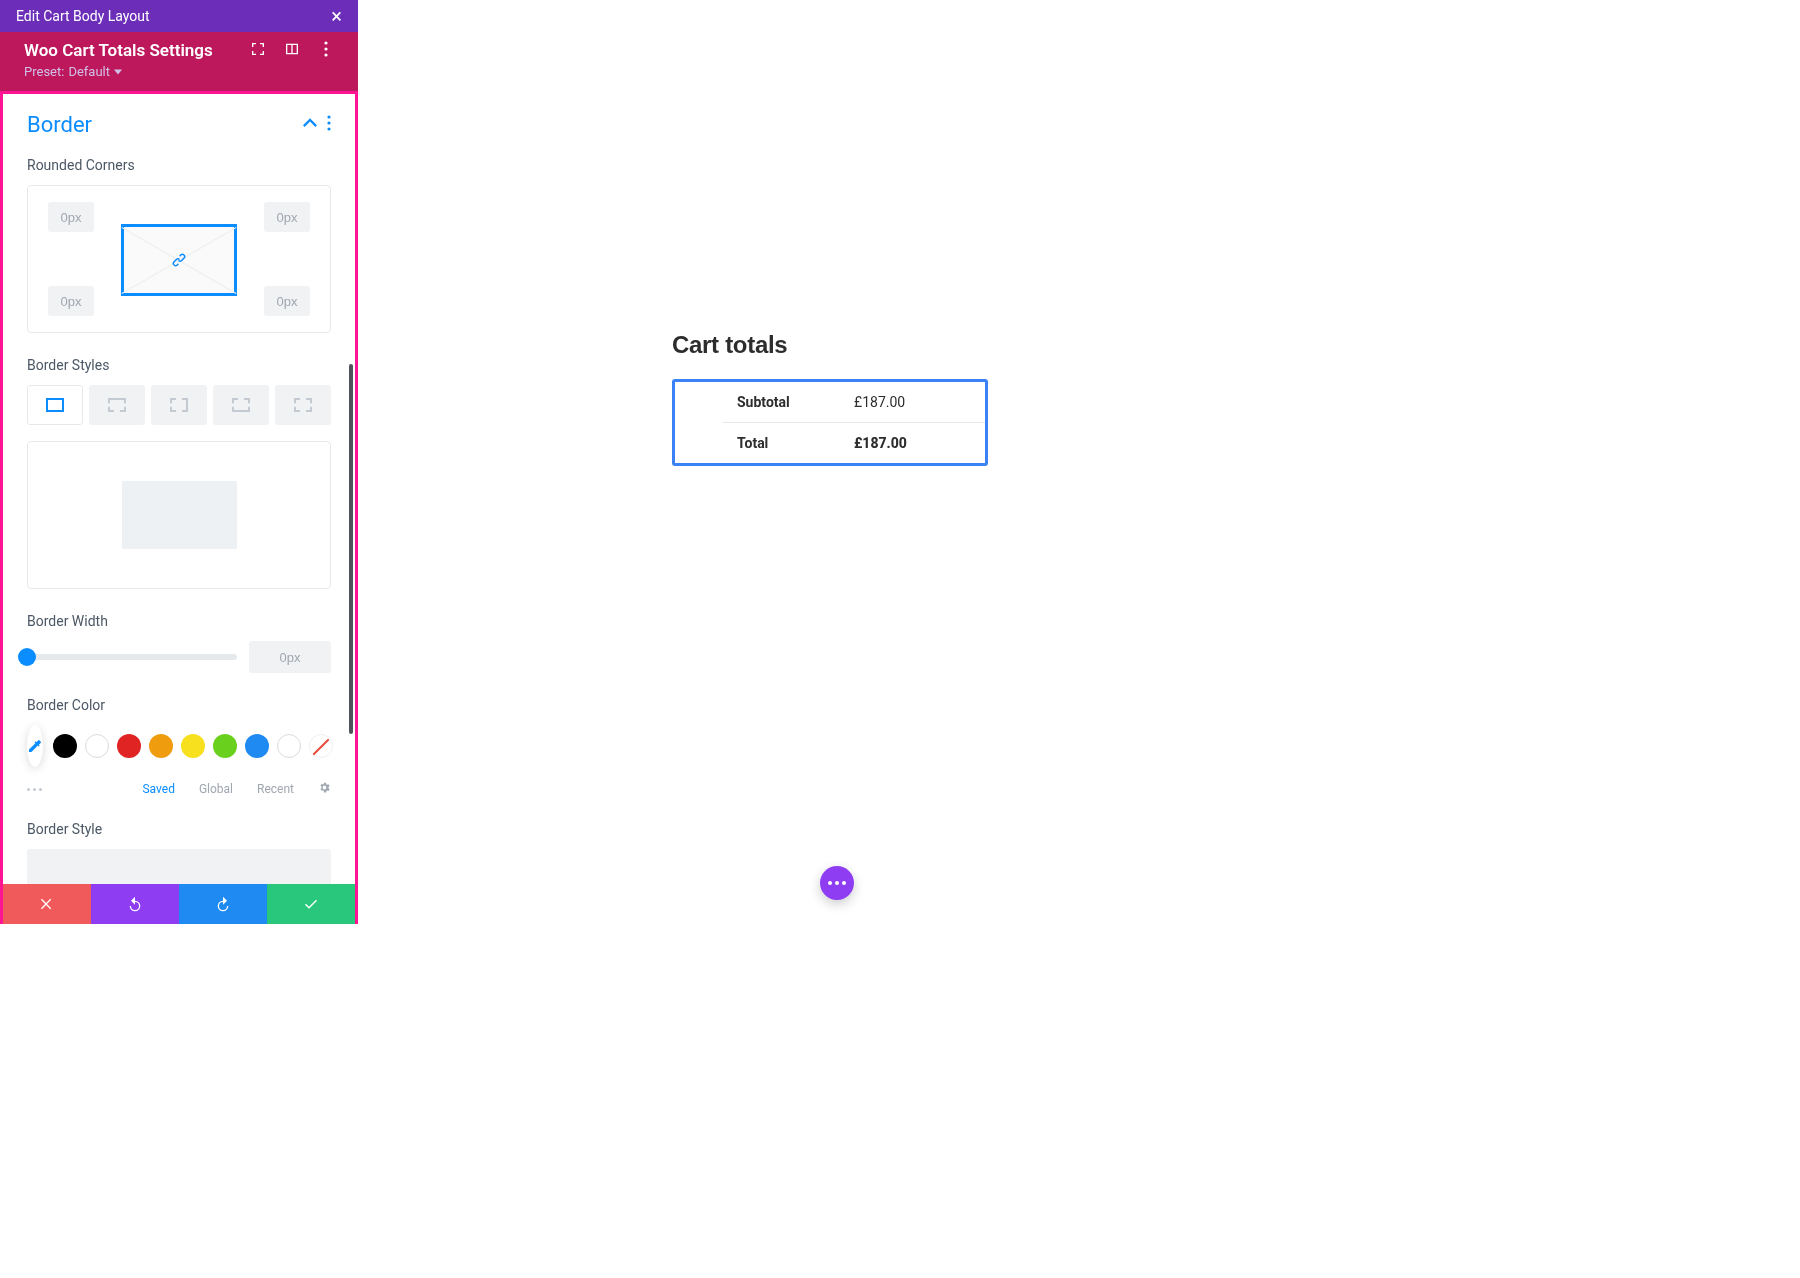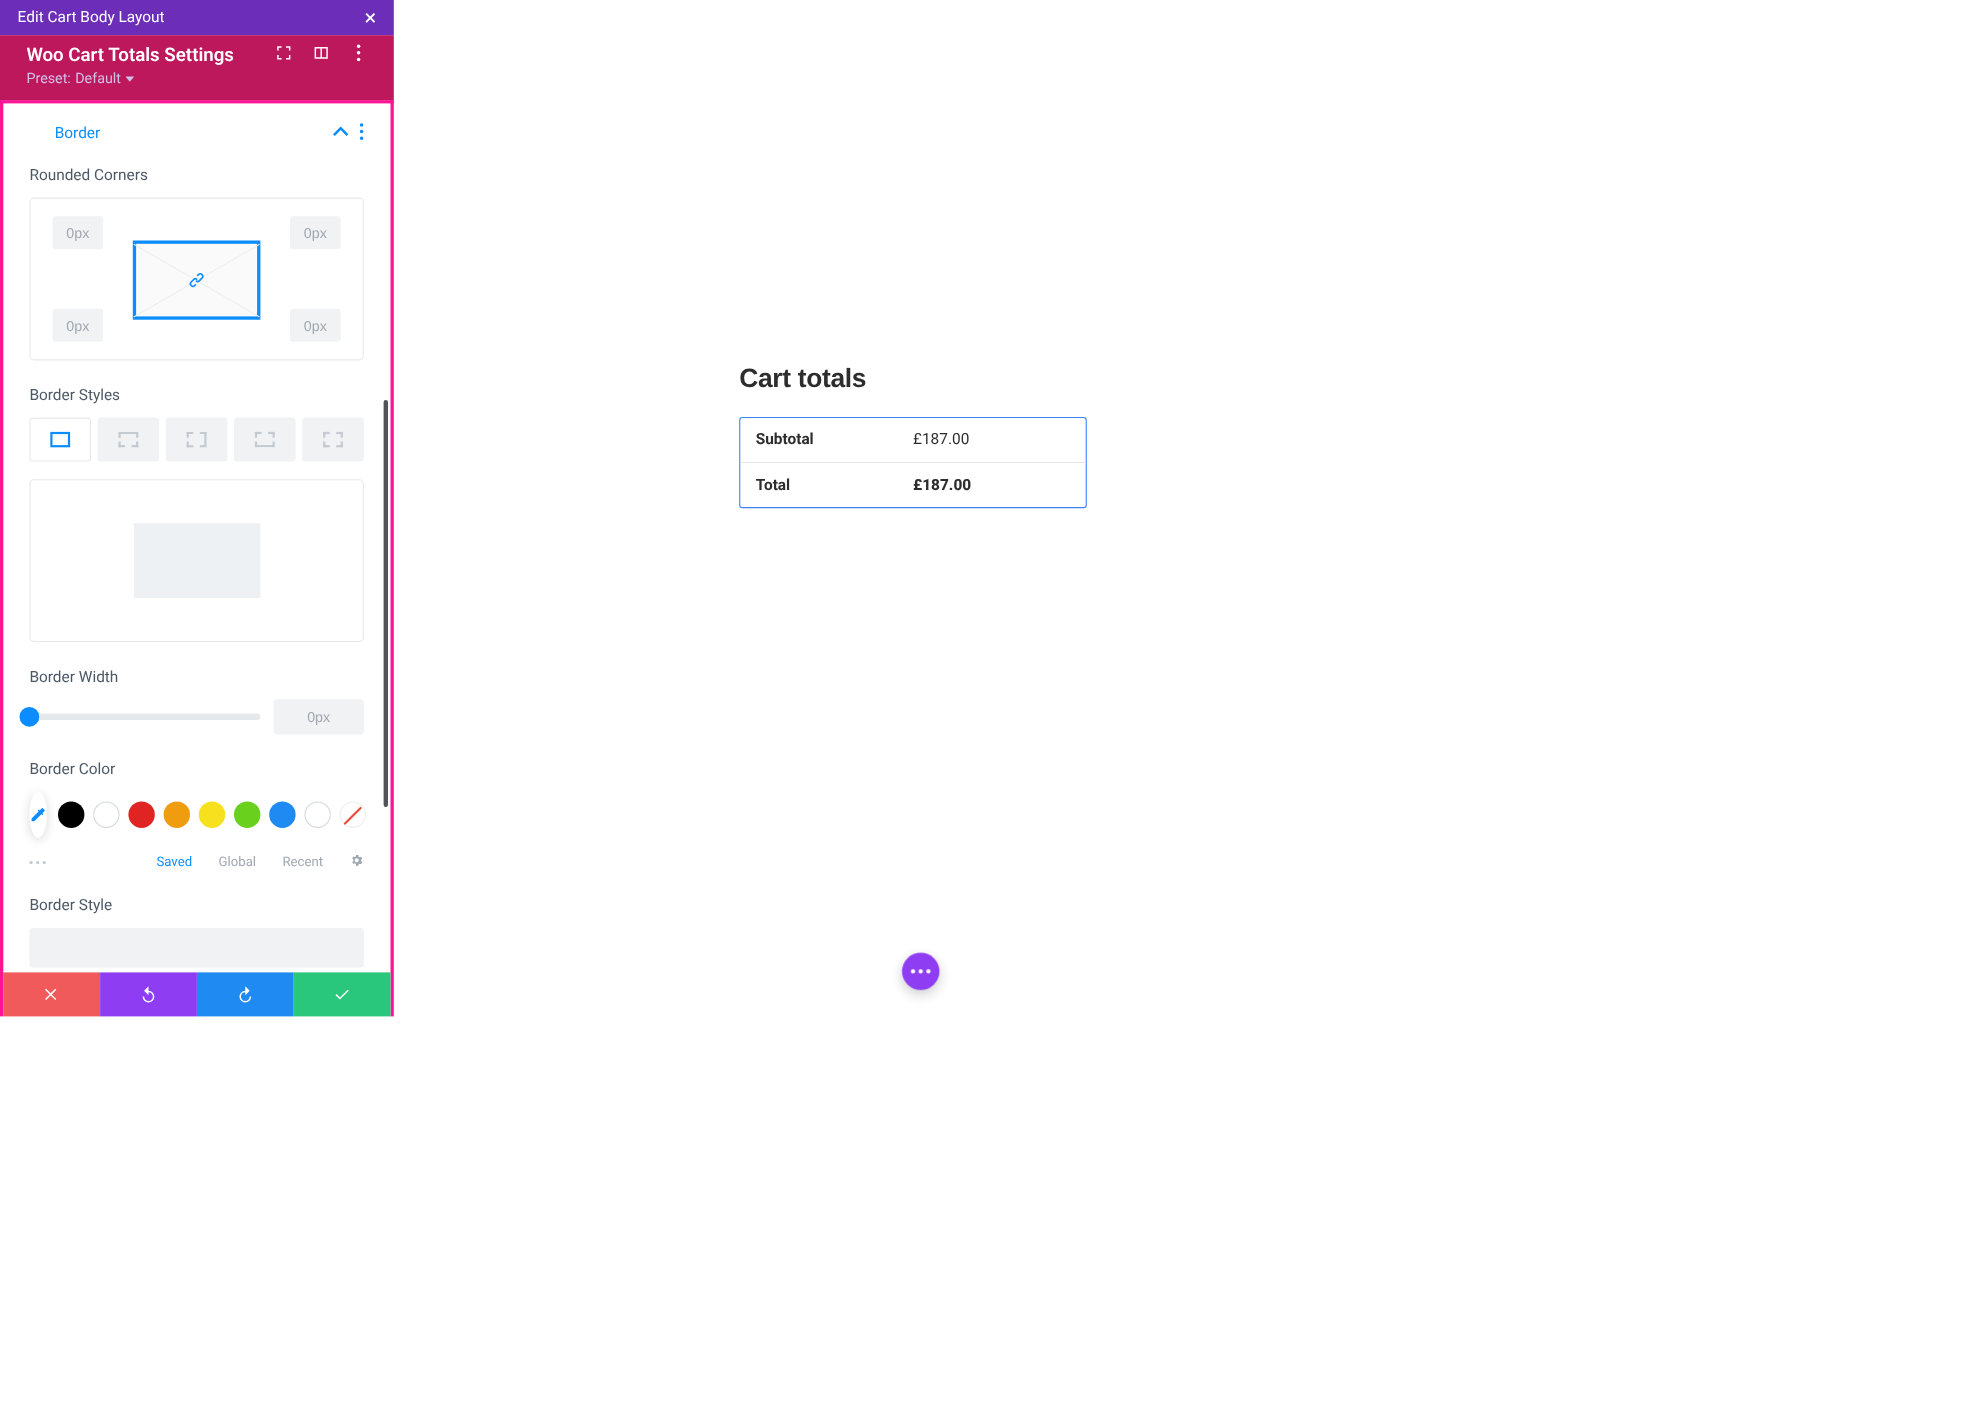--- a/index.html
+++ b/index.html
@@ -14,21 +14,21 @@
 .settings-icons svg { width: 16px; height: 16px; fill: #fff; }
 .preset-line { font-size: 13px; color: #d0c1e8; margin-top: 4px; display: flex; align-items: center; gap: 4px; }
 .preset-line svg { width: 8px; height: 8px; fill: #d0c1e8; }
 .tabs { background: #8e3df2; display: flex; }
 .tab { padding: 10px 24px; color: #fff; font-size: 14px; cursor: pointer; }
 .tab.active { background: #a054f5; }
 .body { display: flex; flex: 1; min-height: 0; }
 .sidebar { width: 358px; background: #fff; border: 3px solid #ff1493; border-top: 3px solid #ff1493; border-bottom: none; display: flex; flex-direction: column; position: relative; }
 .sidebar-scroll { flex: 1; overflow-y: auto; padding: 18px 24px 10px; position: relative; }
 .section-head { display: flex; align-items: center; justify-content: space-between; margin-bottom: 20px; }
-.section-title { color: #0c8dff; font-size: 14px; font-weight: 400; margin-left: 23px; }
+.section-title { color: #0c8dff; font-size: 22px; font-weight: 400; }
 .section-icons { display: flex; gap: 10px; align-items: center; }
 .chev { width: 14px; height: 14px; fill: #0c8dff; }
 .kebab { width: 4px; height: 16px; }
 .kebab circle { fill: #0c8dff; }
 .field-label { font-size: 14px; color: #4c5866; margin-bottom: 12px; font-weight: 400; }
 .corners-box { border: 1px solid #e6e9ec; border-radius: 4px; padding: 20px; position: relative; height: 148px; margin-bottom: 24px; }
 .corner-input { position: absolute; width: 46px; height: 30px; background: #f0f2f4; border: none; text-align: center; color: #a0a7b0; font-size: 13px; border-radius: 3px; }
 .corner-tl { top: 16px; left: 20px; }
 .corner-tr { top: 16px; right: 20px; }
 .corner-bl { bottom: 16px; left: 20px; }
@@ -69,21 +69,21 @@
 .bottombar { display: flex; height: 40px; margin-top: auto; }
 .bb { flex: 1; display: flex; align-items: center; justify-content: center; }
 .bb svg { width: 16px; height: 16px; fill: #fff; }
 .bb-red { background: #f05a5a; }
 .bb-purple { background: #8e3df2; }
 .bb-blue { background: #1f8af2; }
 .bb-green { background: #29c77c; }
 .preview { flex: 1; background: #fff; padding: 240px 40px; display: flex; justify-content: center; }
 .cart { width: 316px; }
 .cart-title { font-family: "Segoe UI", sans-serif; font-weight: 700; font-size: 24px; color: #2d2d2d; margin-bottom: 20px; letter-spacing: -0.3px; }
-.cart-table { border: 1px solid #3b82f6; border-radius: 3px; }
+.cart-table { border: 3px solid #3b82f6; border-radius: 3px; padding-left: 48px; }
 .cart-row { display: flex; padding: 12px 14px; font-size: 14px; }
 .cart-row + .cart-row { border-top: 1px solid #e6e6e6; }
 .cart-row .lbl { width: 50%; font-weight: 700; color: #2d2d2d; }
 .cart-row .val { color: #2d2d2d; }
 .cart-row.total .val { font-weight: 800; }
 .checkout { margin-top: 26px; background: #000; color: #fff; text-align: center; padding: 16px; font-weight: 700; letter-spacing: 1.5px; font-size: 12px; cursor: pointer; }
 .fab { position: fixed; left: 820px; top: 866px; width: 34px; height: 34px; background: #8e3df2; border-radius: 50%; display: flex; align-items: center; justify-content: center; gap: 3px; box-shadow: 0 4px 12px rgba(0,0,0,0.2); }
 .fab span { width: 4px; height: 4px; background: #fff; border-radius: 50%; }
 .headers-wrap { width: 358px; }
 </style>

